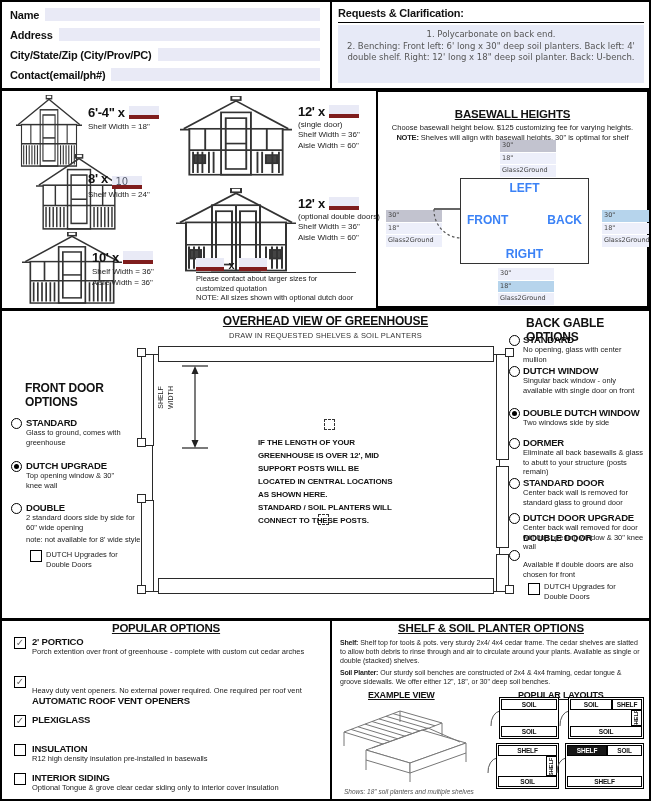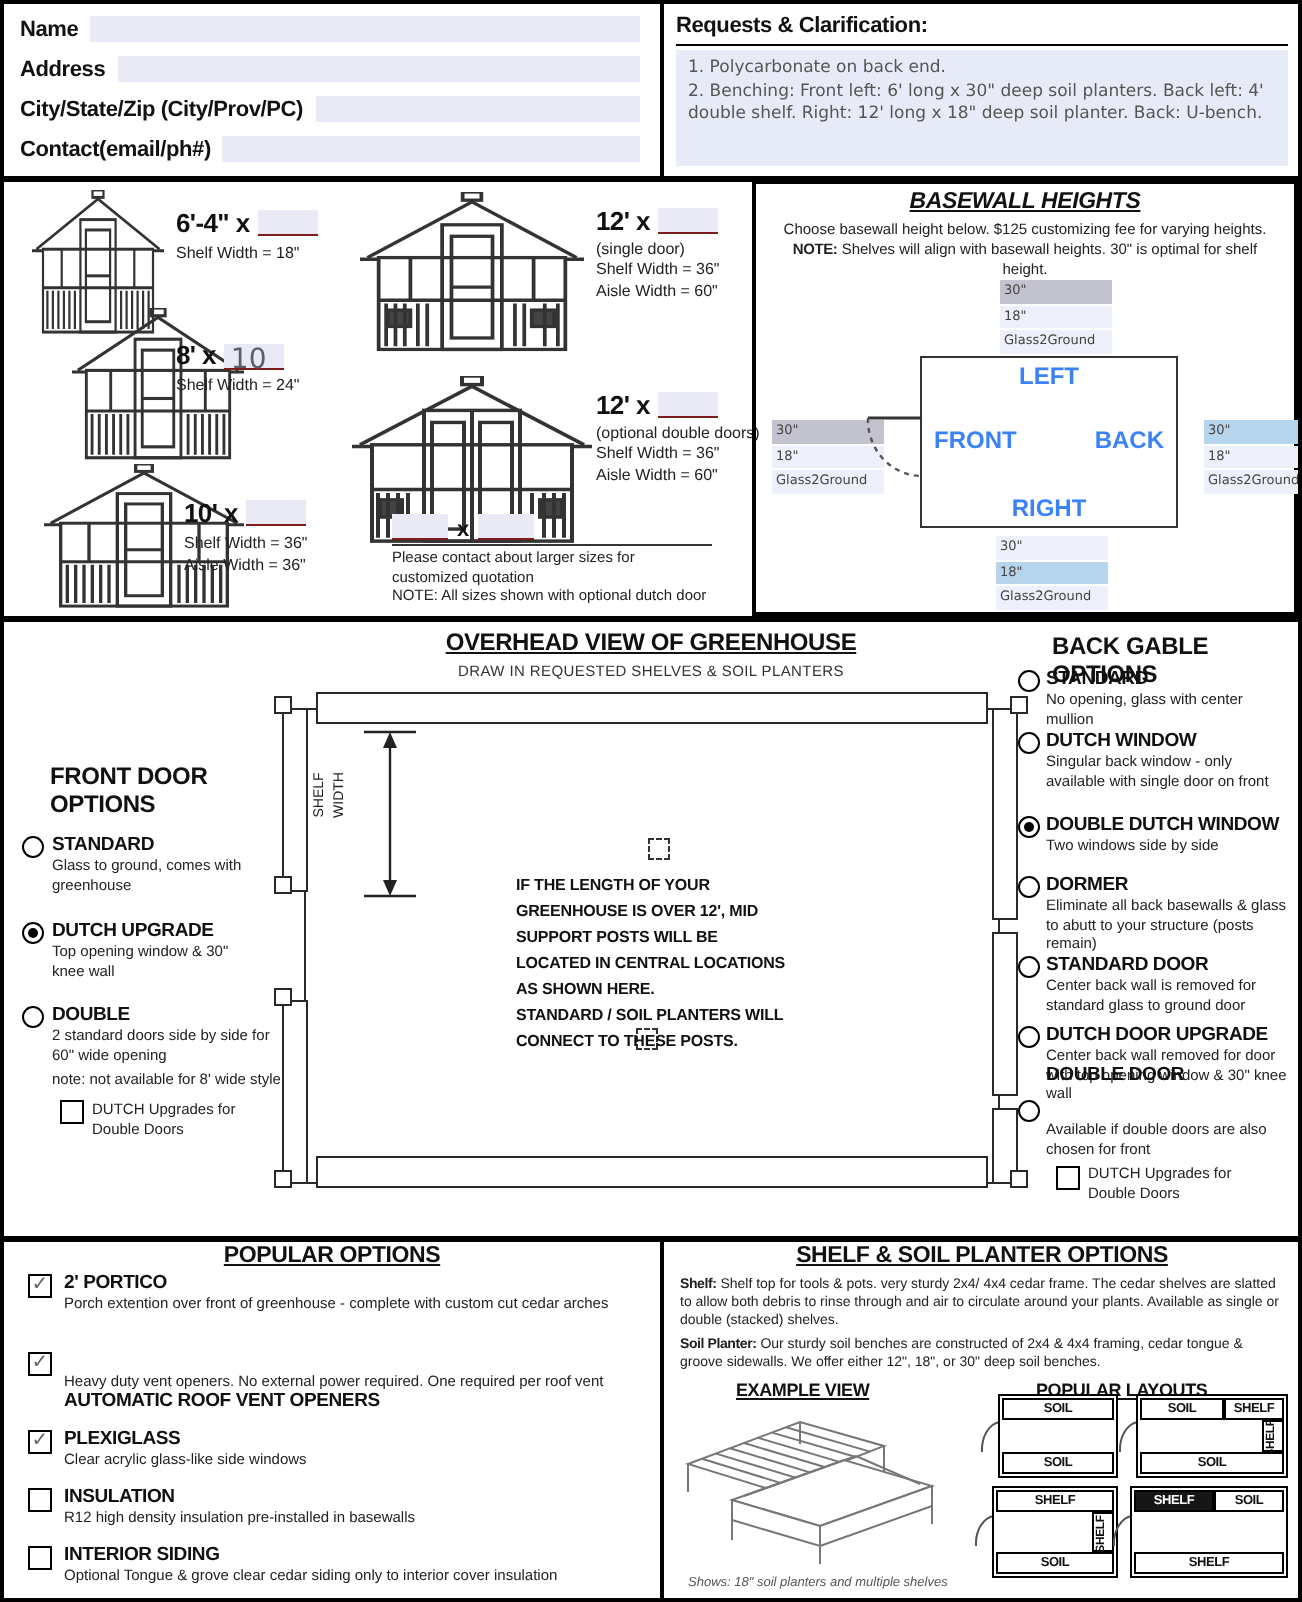--- a/index.html
+++ b/index.html
@@ -10,22 +10,22 @@
   .sec-title{font-weight:700;font-size:11.5px;text-decoration:underline;letter-spacing:-0.2px;text-align:center;}
   .tiny{font-size:7.5px;color:#222;line-height:9.5px;}
   
   .field-row{display:flex;align-items:flex-end;margin:0 0 7px 0;}
   .field-label{font-weight:700;font-size:11px;white-space:nowrap;letter-spacing:-0.2px;}
   .field-input{flex:1;height:13px;background:#e9eaf6;margin-left:6px;}
   
   .req-box{background:#e7eaf7;font-family:"DejaVu Sans",sans-serif;font-size:8.5px;color:#555;line-height:11.5px;padding:4px 6px;}
   
   .size-label{font-weight:700;font-size:13px;letter-spacing:-0.3px;}
-  .size-input{display:inline-block;width:30px;height:13px;background:#e9eaf6;border-bottom:1px solid #7f1d1d;
-              vertical-align:-2px;font-family:"DejaVu Sans",sans-serif;font-size:14px;color:#5a5f6e;padding-left:3px;box-sizing:border-box;}
+  .size-input{display:inline-block;width:30px;height:13px;background:#e9eaf6;border-bottom:4px solid #7f1d1d;
+              vertical-align:-2px;font-family:"DejaVu Sans",sans-serif;font-size:10px;color:#5a5f6e;padding-left:3px;box-sizing:border-box;}
   .size-note{font-size:8px;color:#222;line-height:11px;}
   .size-sub{font-size:8px;color:#222;}
   
   .bw-row{width:100%;height:9.5px;font-size:6.5px;color:#444;background:#edeffa;margin-bottom:1px;padding:1px 2px;box-sizing:content-box;
           font-family:"DejaVu Sans",sans-serif;line-height:8.5px;}
   .sel-gray{background:#c2c3cf;}
   .sel-blue{background:#b6d4ec;}
   .bw-wall-label{font-size:12px;font-weight:600;color:#3b82f6;}
   
   .radio{width:9px;height:9px;border:1.3px solid #000;border-radius:50%;background:#fff;}
@@ -69,21 +69,21 @@
     </div>
     <div class="field-row">
       <span class="field-label">Contact(email/ph#)</span>
       <span class="field-input"></span>
     </div>
   </div>
 
   <div class="abs" style="left:328px;top:0;width:2px;height:86px;background:#000;"></div>
   <div class="abs" style="left:336px;top:5px;width:306px;">
     <div class="b" style="font-size:11px;border-bottom:1.5px solid #000;padding-bottom:3px;">Requests &amp; Clarification:</div>
-    <div class="req-box" style="margin-top:2px;height:50px;">
+    <div class="req-box" style="margin-top:2px;height:50px;text-align:center;">
       <div>1. Polycarbonate on back end.</div>
       <div>2. Benching: Front left: 6' long x 30" deep soil planters. Back left: 4' double shelf. Right: 12' long x 18" deep soil planter. Back:  U-bench.</div>
     </div>
   </div>
   <div class="abs" style="left:0;top:86px;width:647px;height:2.5px;background:#000;"></div>
 
   <svg class="abs" style="left:14px;top:93px;" width="66" height="74" viewBox="0 0 120 100" preserveAspectRatio="none">
     <g stroke="#333" stroke-width="2" fill="none">
       <rect x="55" y="0" width="10" height="5"></rect>
       <path d="M4,40 L60,6 L116,40"></path>
@@ -206,21 +206,21 @@
     <span class="size-label" style="font-size:11px;">x</span>
     <span class="size-input" style="width:28px;"></span>
   </div>
   <div class="abs tiny" style="left:194px;top:270px;width:160px;border-top:1px solid #333;padding-top:1px;">
     <div>Please contact about larger sizes for</div>
     <div>customized quotation</div>
     <div>NOTE: All sizes shown with optional dutch door</div>
   </div>
 
   <div class="abs" style="left:374px;top:88px;width:273px;height:218px;border:2px solid #000;box-sizing:border-box;">
-    <div class="sec-title" style="margin-top:3px;font-style:italic;">BASEWALL HEIGHTS</div>
+    <div class="sec-title" style="margin-top:16px;">BASEWALL HEIGHTS</div>
     <div class="tiny" style="text-align:center;margin:3px 10px 0 10px;line-height:10px;">
       <span>Choose basewall height below. $125 customizing fee for varying heights.</span>
       <span class="b">NOTE:</span>
       <span>Shelves will align with basewall heights. 30" is optimal for shelf height.</span>
     </div>
 
     <div class="abs" style="left:122px;top:48px;width:52px;">
       <div class="bw-row sel-gray">30"</div>
       <div class="bw-row">18"</div>
       <div class="bw-row">Glass2Ground</div>
@@ -369,21 +369,20 @@
   <div class="abs cb" style="left:12px;top:674px;">
       <span class="check">✓</span>
     </div>
   <div class="abs opt-label" style="left:30px;top:693px;">AUTOMATIC ROOF VENT OPENERS</div>
   <div class="abs opt-desc" style="left:30px;top:684px;width:282px;">Heavy duty vent openers. No external power required. One required per roof vent</div>
 
   <div class="abs cb" style="left:12px;top:713px;">
       <span class="check">✓</span>
     </div>
   <div class="abs opt-label" style="left:30px;top:712px;">PLEXIGLASS</div>
-  <div class="abs opt-desc" style="left:30px;top:723px;width:282px;">Clear acrylic glass-like side windows</div>
 
   <div class="abs cb" style="left:12px;top:742px;"></div>
   <div class="abs opt-label" style="left:30px;top:741px;">INSULATION</div>
   <div class="abs opt-desc" style="left:30px;top:752px;width:282px;">R12 high density insulation pre-installed in basewalls</div>
 
   <div class="abs cb" style="left:12px;top:771px;"></div>
   <div class="abs opt-label" style="left:30px;top:770px;">INTERIOR SIDING</div>
   <div class="abs opt-desc" style="left:30px;top:781px;width:282px;">Optional Tongue &amp; grove clear cedar siding only to interior cover insulation</div>
 
   <div class="abs sec-title" style="left:330px;top:620px;width:318px;">SHELF &amp; SOIL PLANTER OPTIONS</div>

